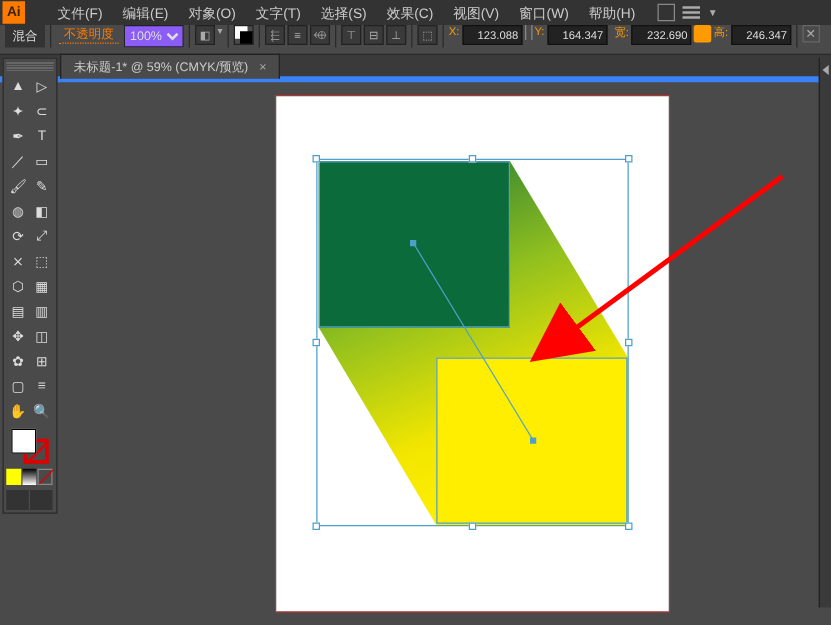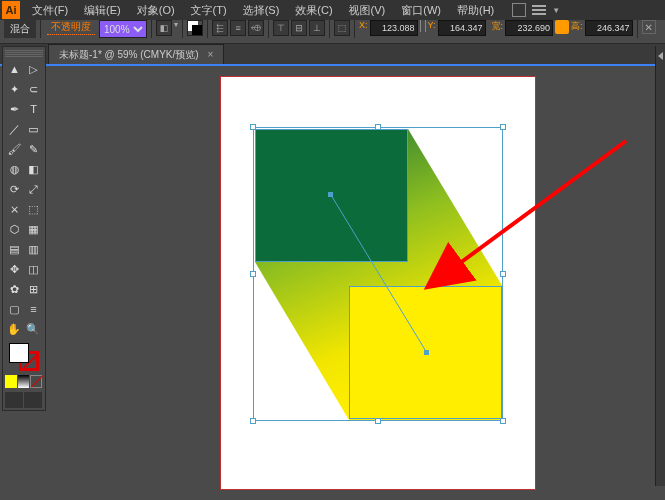--- a/index.html
+++ b/index.html
@@ -1,39 +1,39 @@
 <!DOCTYPE html>
 <html><head>
 <meta charset="utf-8">
 <style>
 * { margin: 0; padding: 0; box-sizing: border-box; font-family: "Microsoft YaHei", sans-serif; user-select: none; }
 body { background: #4a4a4a; width: 665px; height: 500px; overflow: hidden; }
 .menubar { height: 20px; background: #333; display: flex; align-items: center; padding-left: 2px; font-size: 11px; color: #ccc; }
-.menubar .logo { width: 18px; height: 18px; background: #ff7b00; color: #3c2400; font-weight: bold; font-size: 11px; display: flex; align-items: center; justify-content: center; margin-right: 4px; }
+.menubar .logo { width: 18px; height: 18px; background: #ff7b00; color: #3c2400; font-weight: bold; font-size: 11px; display: flex; align-items: center; justify-content: center; margin-right: 18px; }
 .menubar .mi { padding: 0 8px; cursor: pointer; }
 .menubar .ext { display: flex; align-items: center; margin-left: 10px; gap: 6px; }
 .menubar .box { width: 14px; height: 14px; border: 1px solid #888; }
 .menubar .stripes { width: 14px; height: 10px; display: flex; flex-direction: column; justify-content: space-between; }
 .menubar .stripes div { height: 2px; background: #aaa; }
 
 .optbar { height: 24px; background: #4a4a4a; border-bottom: 1px solid #2a2a2a; display: flex; align-items: flex-start; font-size: 10px; color: #ddd; padding: 0 4px; gap: 2px; }
 .optbar .lbl { background: #333; padding: 2px 6px; }
 .optbar .accent { color: #ff7b00; border-bottom: 1px dotted #ff7b00; padding: 0 4px; margin: 0 2px; }
 .optbar select { background: #8b5cf6; color: #ddd; border: 1px solid #222; font-size: 10px; height: 18px; }
 .optbar .sq { width: 16px; height: 16px; border: 1px solid #222; background: #3a3a3a; display: flex; align-items: center; justify-content: center; font-size: 9px; color: #aaa; }
 .optbar .sep { width: 1px; height: 18px; background: #2a2a2a; margin: 0 2px; }
 .optbar .swatch-box { position: relative; width: 16px; height: 16px; border: 1px solid #222; }
 .optbar .sbw { position: absolute; width: 10px; height: 10px; background: #fff; top: 0; left: 0; }
 .optbar .sbb { position: absolute; width: 10px; height: 10px; background: #000; bottom: 0; right: 0; }
 .optbar .nf { background: #222; color: #ddd; border: 1px solid #111; width: 48px; height: 16px; font-size: 9px; text-align: right; padding-right: 2px; }
 .optbar .osep { width: 6px; height: 12px; border-left: 1px solid #888; border-right: 1px solid #888; }
 .optbar .link { width: 14px; height: 14px; background: #ff9a00; border-radius: 2px; }
 .optbar .cx { width: 14px; height: 14px; border: 1px solid #666; display:flex;align-items:center;justify-content:center;font-size:10px;color:#aaa; }
 
-.tabbar { height: 22px; background: #3a3a3a; border-bottom: 2px solid #3b82f6; display: flex; align-items: flex-end; font-size: 10px; padding-left: 48px; }
+.tabbar { height: 22px; background: #3a3a3a; border-bottom: 5px solid #3b82f6; display: flex; align-items: center; font-size: 10px; padding-left: 48px; }
 .tabbar .tab { background: #4a4a4a; padding: 3px 10px 2px; color: #ccc; border: 1px solid #222; border-bottom: none; }
 .tabbar .tab .x { margin-left: 6px; color: #aaa; font-size: 10px; }
 
 .tools { position: absolute; left: 2px; top: 46px; width: 44px; background: #4a4a4a; border: 1px solid #2a2a2a; padding: 2px; }
 .tools .grip { height: 8px; background: repeating-linear-gradient(0deg,#666,#666 1px,#4a4a4a 1px,#4a4a4a 2px); margin-bottom: 2px; }
 .tools .trow { display: flex; }
 .tools .tc { width: 20px; height: 20px; border: 1px solid transparent; display: flex; align-items: center; justify-content: center; font-size: 11px; color: #ddd; cursor: pointer; }
 .tools .fillstroke { height: 30px; position: relative; margin-top: 2px; }
 .tools .fillstroke .f { position: absolute; width: 20px; height: 20px; background: #fff; border: 1px solid #000; top: 2px; left: 4px; z-index: 2; }
 .tools .fillstroke .s { position: absolute; width: 20px; height: 20px; border: 3px solid #d00; background: #4a4a4a; top: 10px; left: 14px; }

